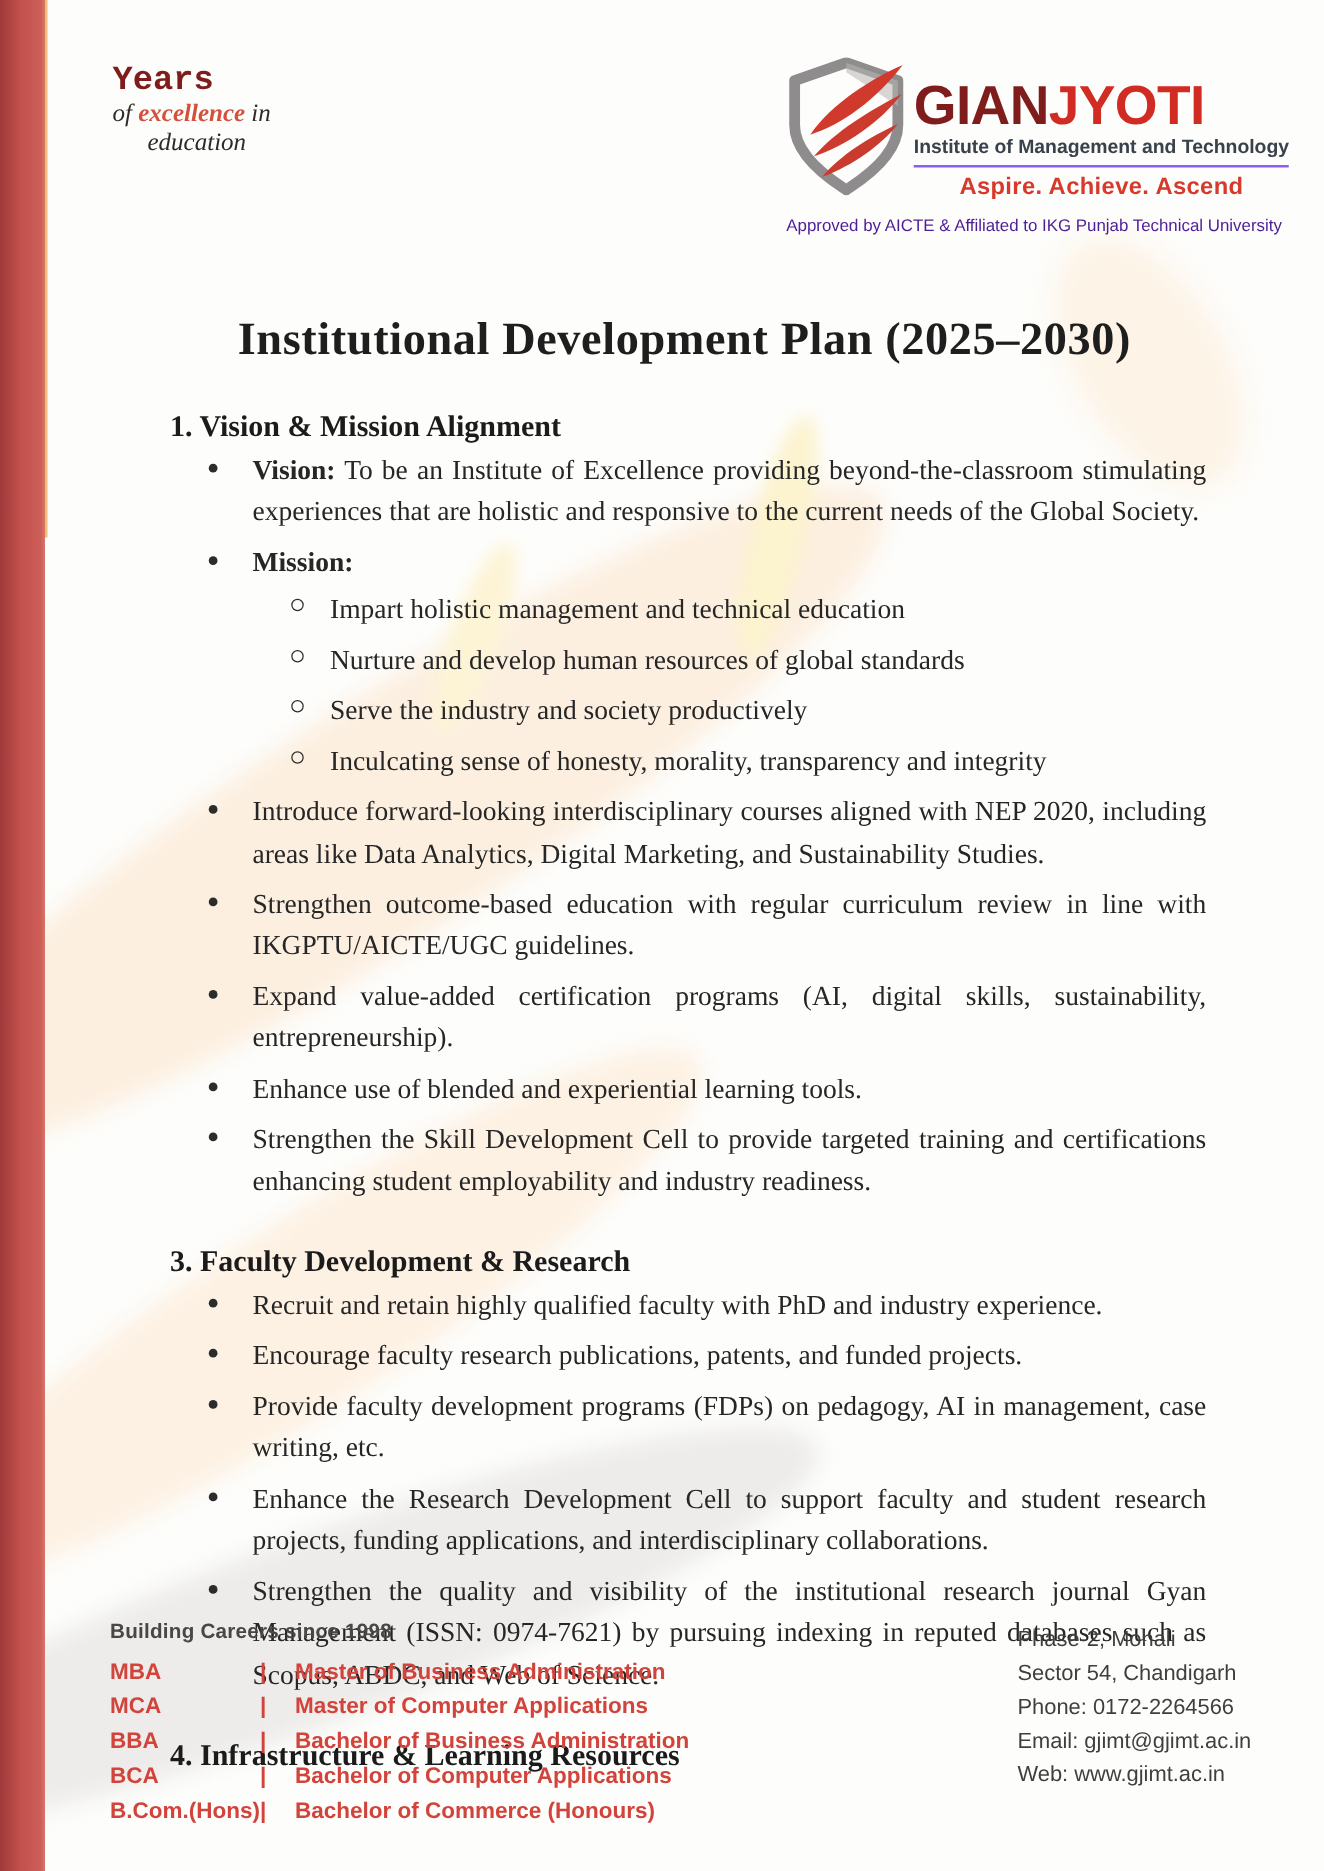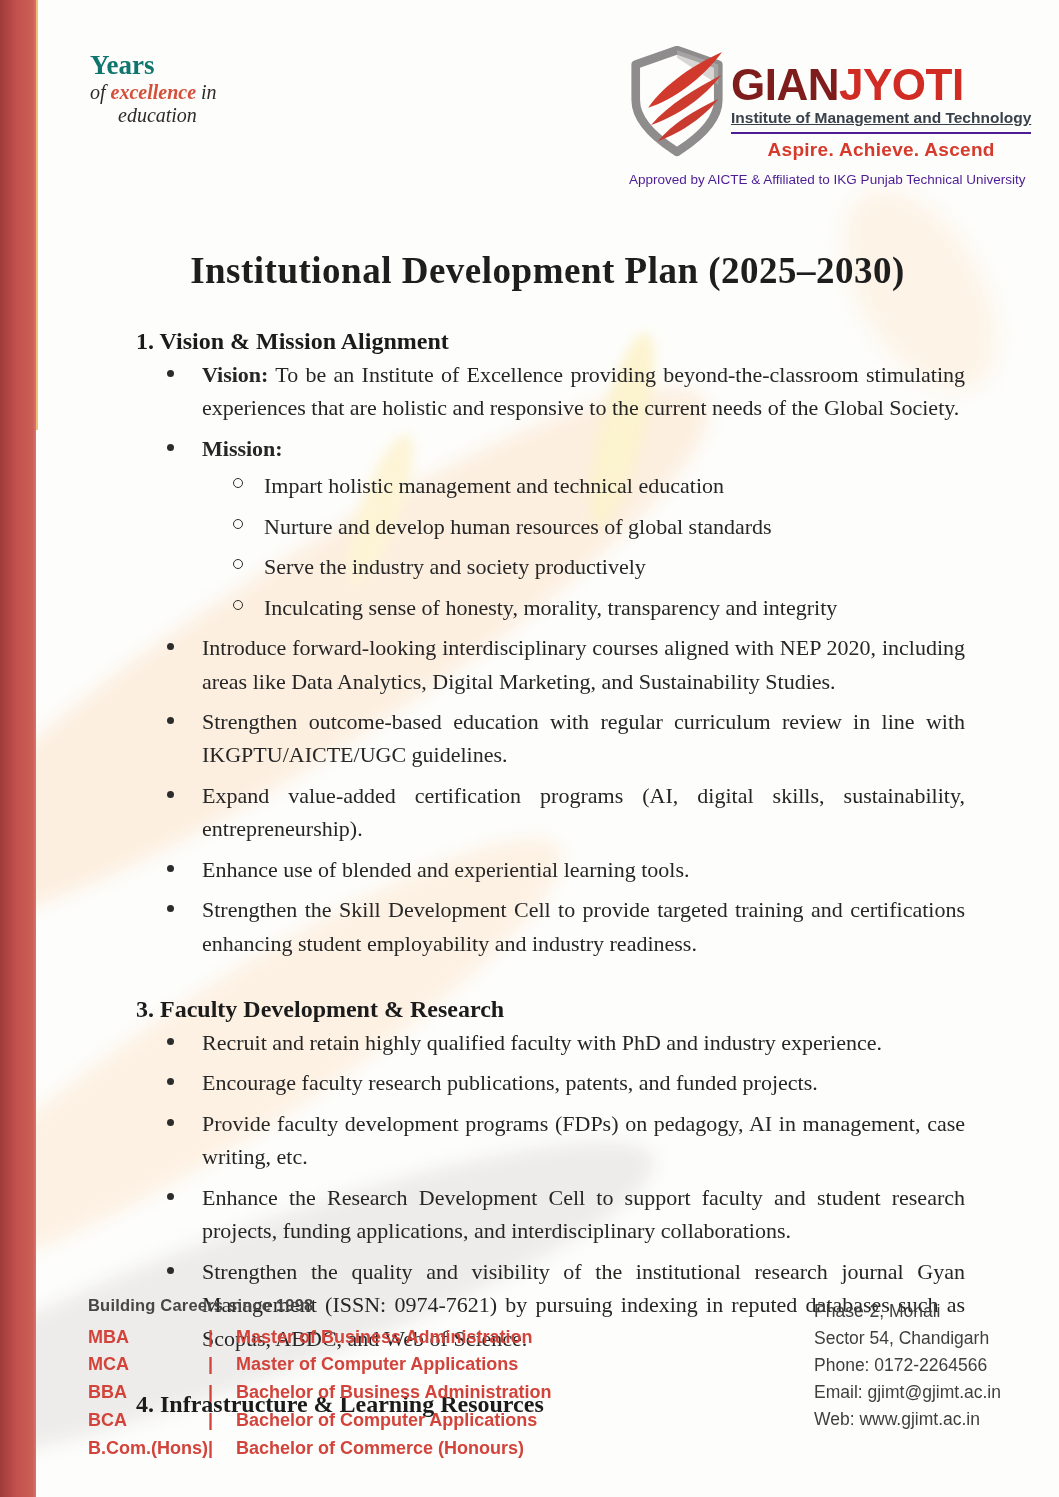--- a/index.html
+++ b/index.html
@@ -29,33 +29,33 @@
   .wm-e { left:360px;  top:430px;  width:40px;  height:160px; background:#fdf4d6; transform:rotate(20deg); border-radius:50%; filter:blur(6px); }
   .wm-f { left:860px;  top:180px;  width:120px; height:220px; background:#fdf3e6; transform:rotate(-30deg); border-radius:50%; filter:blur(12px); }
 
   
   .header { position:relative; z-index:2; display:flex; justify-content:space-between; padding:46px 58px 0 90px; }
   .logo25 { width:250px; }
   .logo25 .num {
     display:block; font-family:"DejaVu Serif", serif; font-weight:bold;
     font-size:118px; line-height:.78; color:#cc4a40; letter-spacing:-16px;
   }
-  .logo25 .years { display:block; font-family:Liberation Serif, serif; font-weight:bold; font-size:27px; color:#0f766e; margin-top:4px; }
+  .logo25 .years { display:block; font-family:Liberation Mono, monospace; font-weight:bold; font-size:27px; color:#7f1d1d; margin-top:4px; }
   .logo25 .l2 { display:block; font-style:italic; font-size:20px; color:#2e2a27; line-height:1.15; }
   .logo25 .l2 .em { color:#d4503c; font-weight:bold; }
   .logo25 .l3 { display:block; font-style:italic; font-size:20px; color:#2e2a27; margin-left:28px; line-height:1.15; }
 
   .brand { display:flex; flex-direction:column; width:372px; }
   .brand-top { display:flex; align-items:flex-start; }
   .shield { flex:0 0 auto; margin-right:6px; }
   .brand-text { padding-top:18px; font-family:"Liberation Sans", sans-serif; }
   .brand-name { font-weight:bold; font-size:44px; line-height:.95; letter-spacing:-.5px; white-space:nowrap; }
   .brand-name .gian { color:#7f1d1d;margin-top:28px; }
   .brand-name .jyoti { color:#d12c24; }
-  .institute { font-weight:bold; font-size:15.5px; color:#39414a; margin-top:3px; padding-bottom:5px; border-bottom:2px solid #4c1d95; white-space:nowrap;text-decoration:underline; }
+  .institute { font-weight:bold; font-size:15.5px; color:#39414a; margin-top:3px; padding-bottom:5px; border-bottom:2px solid #8b5cf6; white-space:nowrap; }
   .tagline { font-weight:bold; font-size:19px; color:#d63a2c; text-align:center; margin-top:5px; letter-spacing:.3px; }
   .approval { font-family:"Liberation Sans", sans-serif; font-size:13.5px; color:#4c1d95; margin-top:10px; white-space:nowrap; }
 
   
   .doc-title {
     position:relative; z-index:2; text-align:center; margin-top:62px;
     font-size:37px; font-weight:bold; color:#1e1e1e; letter-spacing:.5px;padding-left:36px;
   }
   .content { position:relative; z-index:2; padding:0 94px 0 136px; }
   .section-heading { font-size:24px; font-weight:bold; color:#1b1b1b; margin-top:36px; }

